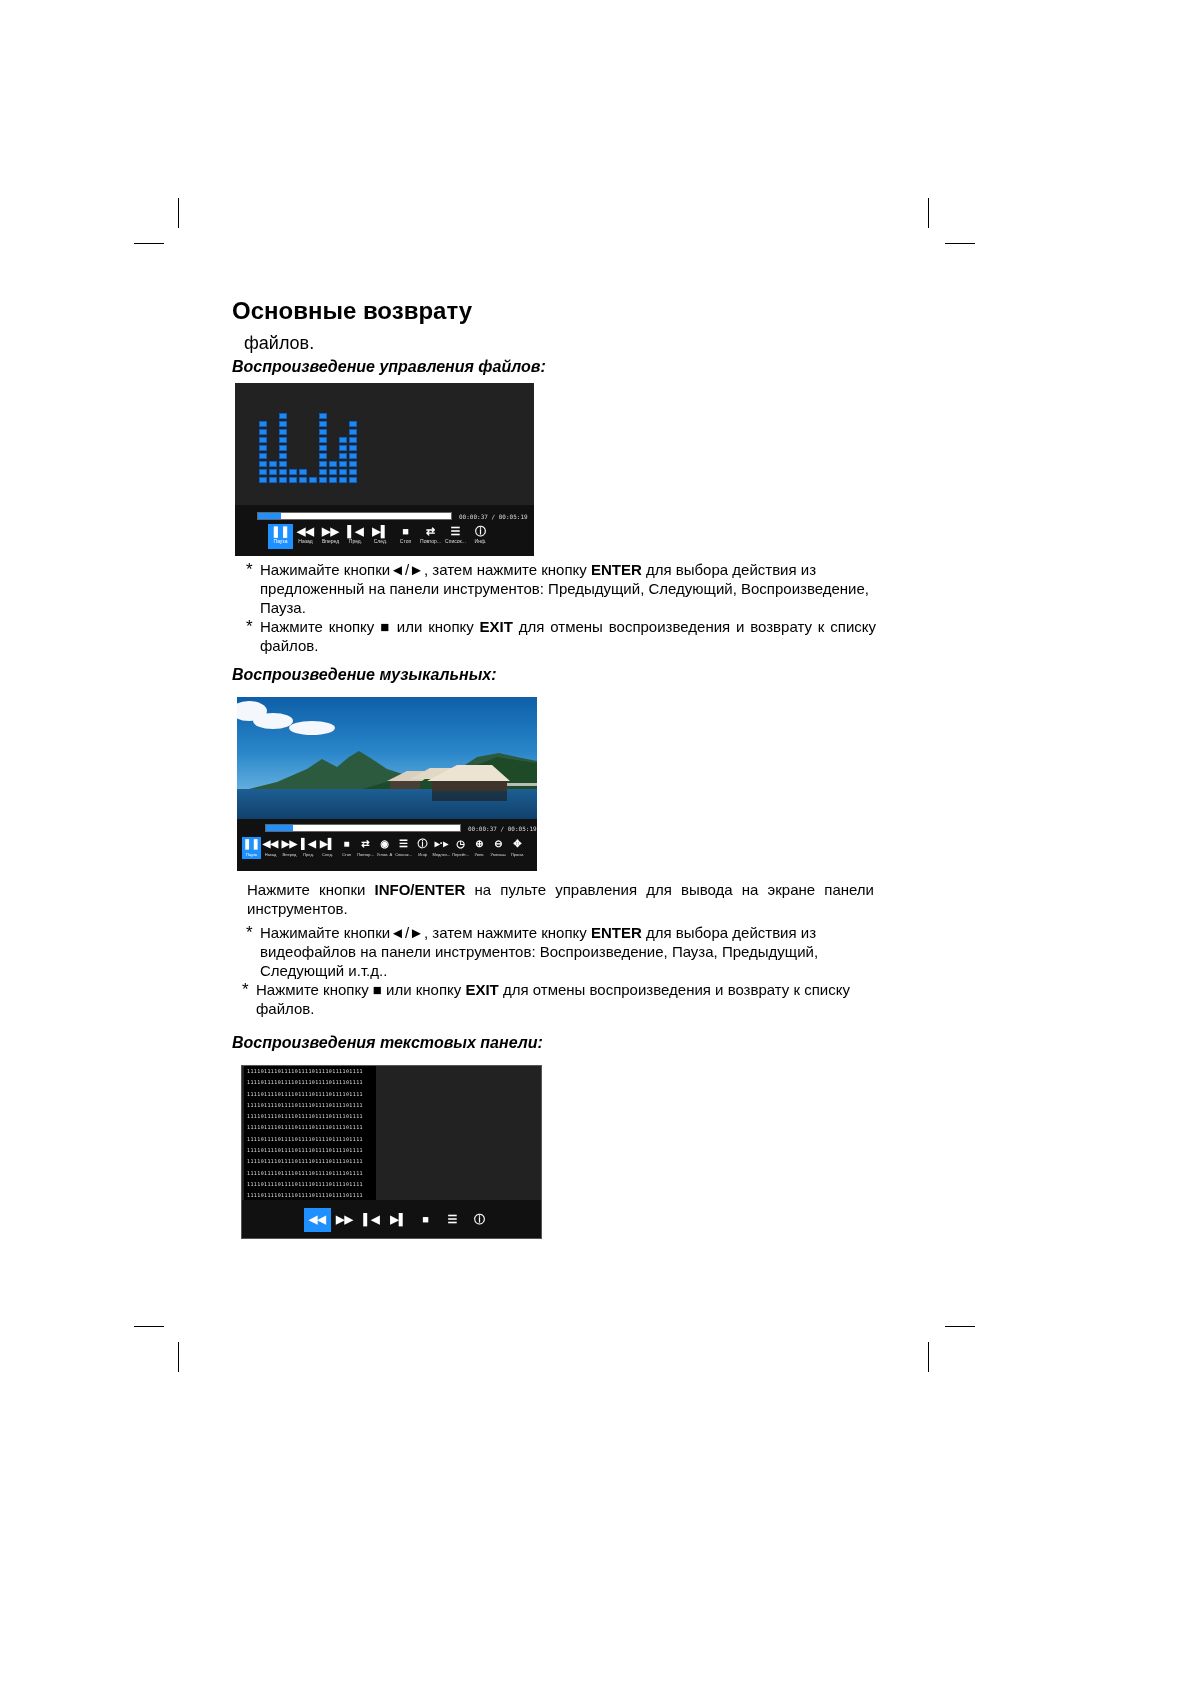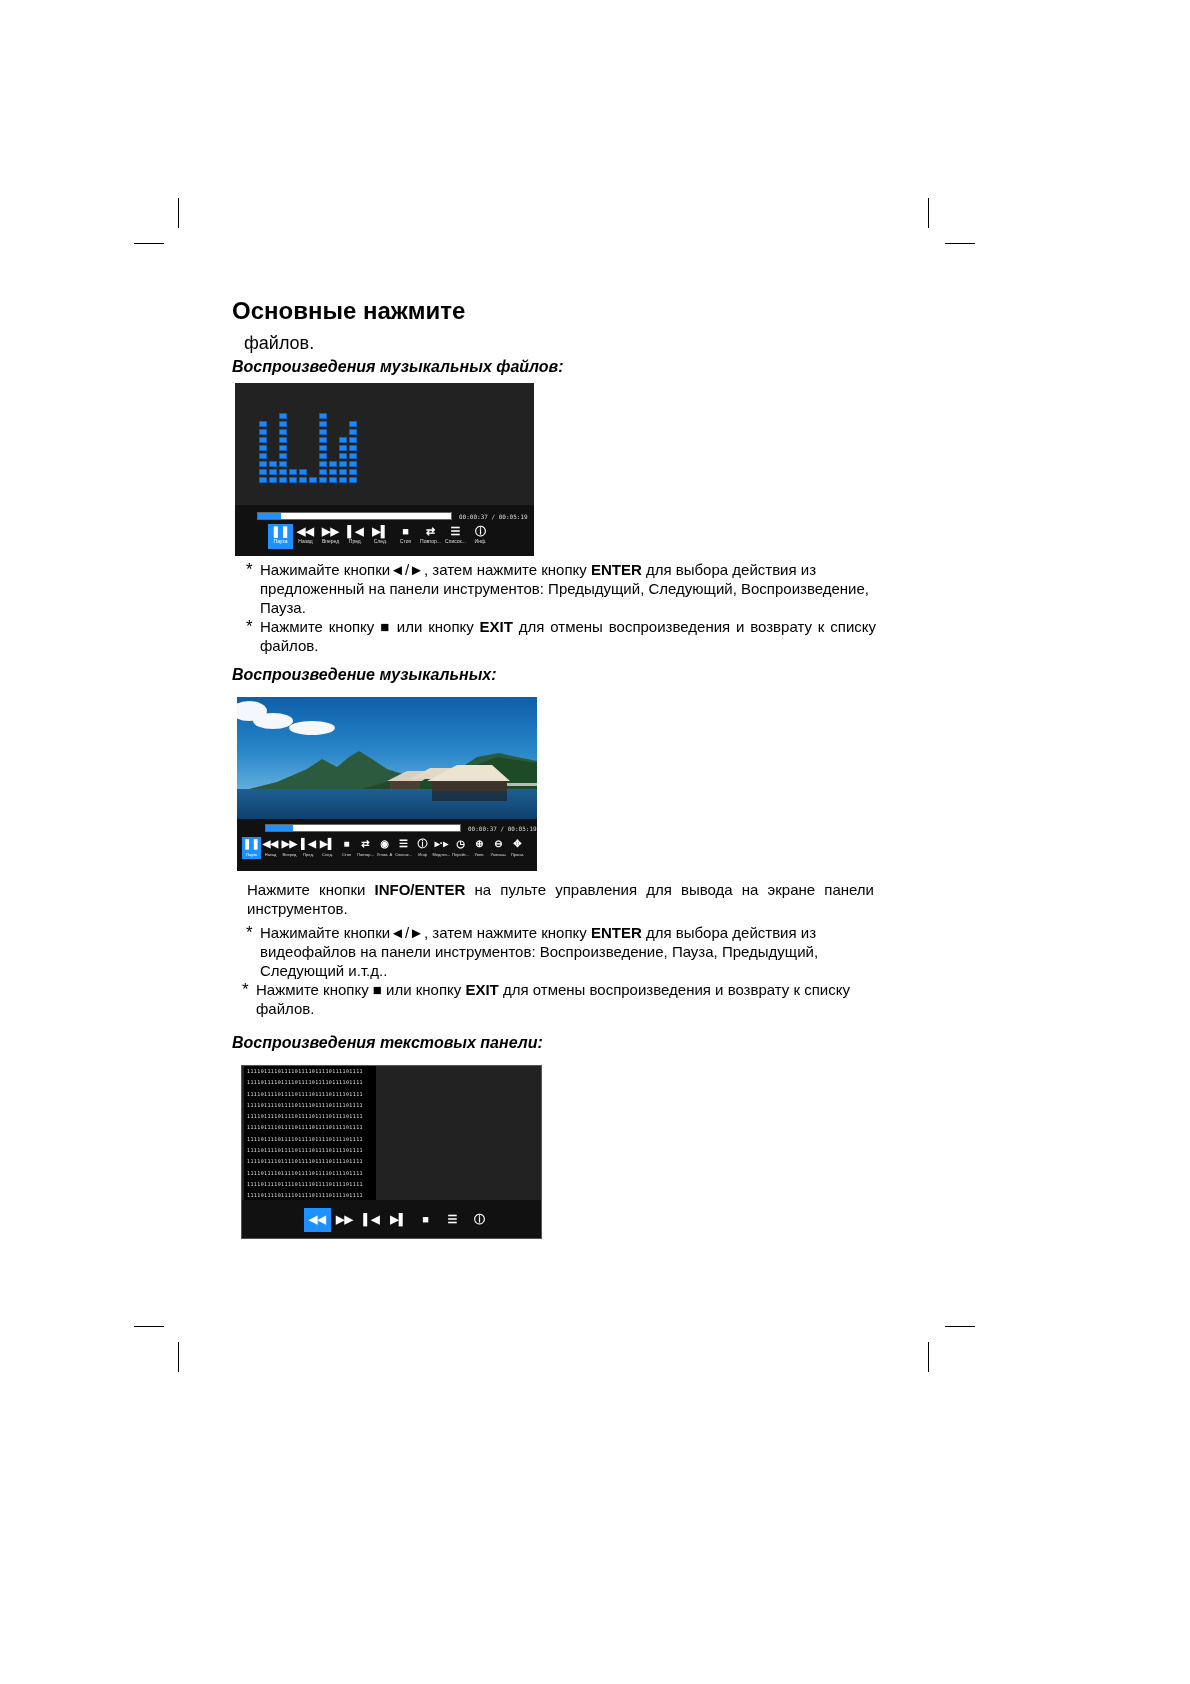--- a/index.html
+++ b/index.html
@@ -52,24 +52,24 @@
 
 <div class="crop v" style="left:178px;top:198px;"></div>
 <div class="crop h" style="left:134px;top:243px;"></div>
 <div class="crop v" style="left:928px;top:198px;"></div>
 <div class="crop h" style="left:945px;top:243px;"></div>
 <div class="crop v" style="left:178px;top:1342px;"></div>
 <div class="crop h" style="left:134px;top:1326px;"></div>
 <div class="crop v" style="left:928px;top:1342px;"></div>
 <div class="crop h" style="left:945px;top:1326px;"></div>
 
-<h1>Основные нажмите</h1>
+<h1>Основные возврату</h1>
 <div class="lead">файлов.</div>
 
-<h2 class="sec" style="top:358px;">Воспроизведения музыкальных файлов:</h2>
+<h2 class="sec" style="top:358px;">Воспроизведение управления файлов:</h2>
 <div class="screen" style="left:235px;top:383px;width:299px;height:173px;">
   <div class="eq" id="music-eq">
       <div class="eq-col">
         <div class="eq-block"></div>
         <div class="eq-block"></div>
         <div class="eq-block"></div>
         <div class="eq-block"></div>
         <div class="eq-block"></div>
         <div class="eq-block"></div>
         <div class="eq-block"></div>

